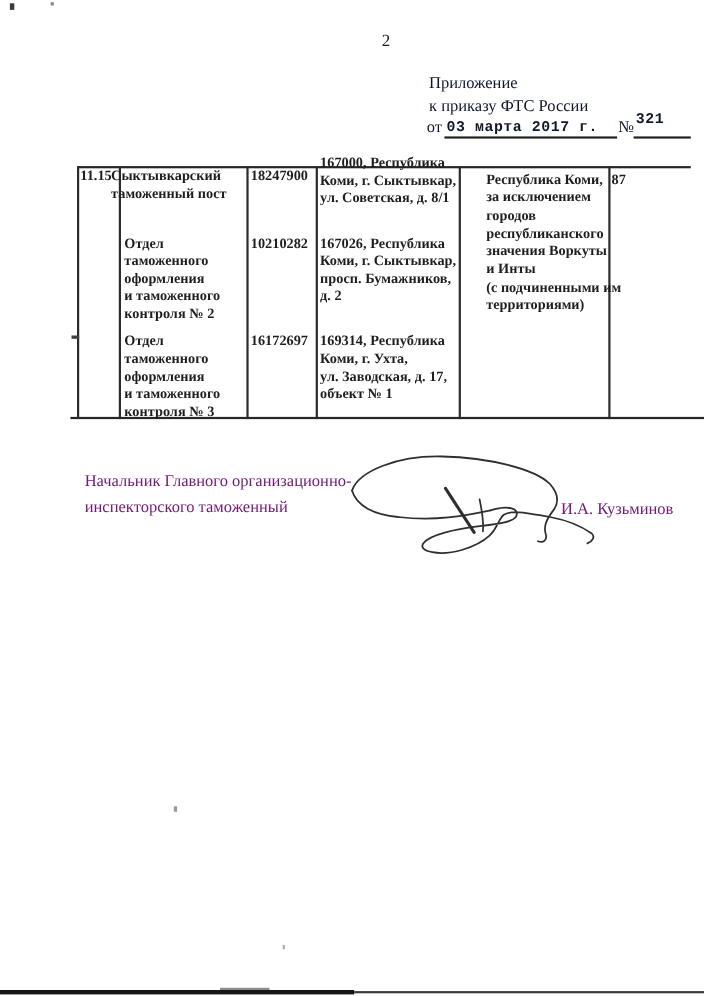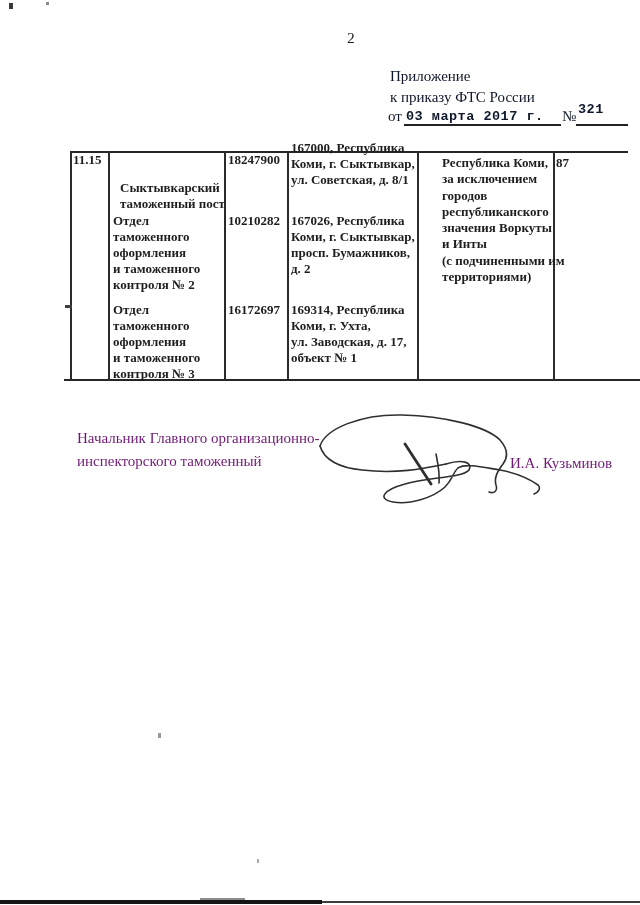--- a/index.html
+++ b/index.html
@@ -43,21 +43,21 @@
   <div class="hline" style="left:64px;top:379px;width:576px;"></div>
   <div class="vline" style="left:70px;top:151px;height:230px;"></div>
   <div class="vline" style="left:108px;top:151px;height:230px;"></div>
   <div class="vline" style="left:224px;top:151px;height:230px;"></div>
   <div class="vline" style="left:287px;top:151px;height:230px;"></div>
   <div class="vline" style="left:417px;top:151px;height:230px;"></div>
   <div class="vline" style="left:553px;top:151px;height:230px;"></div>
 
   <div class="cell" style="left:73px;top:152px;width:34px;">11.15</div>
 
-  <div class="cell" style="left:120px;top:152px;width:110px;margin-top:28px;">Сыктывкарский
+  <div class="cell" style="left:101px;top:152px;width:110px;">Сыктывкарский
 таможенный пост</div>
   <div class="cell" style="left:113px;top:213px;width:110px;">Отдел
 таможенного
 оформления
 и таможенного
 контроля № 2</div>
   <div class="cell" style="left:113px;top:302px;width:110px;">Отдел
 таможенного
 оформления
 и таможенного

